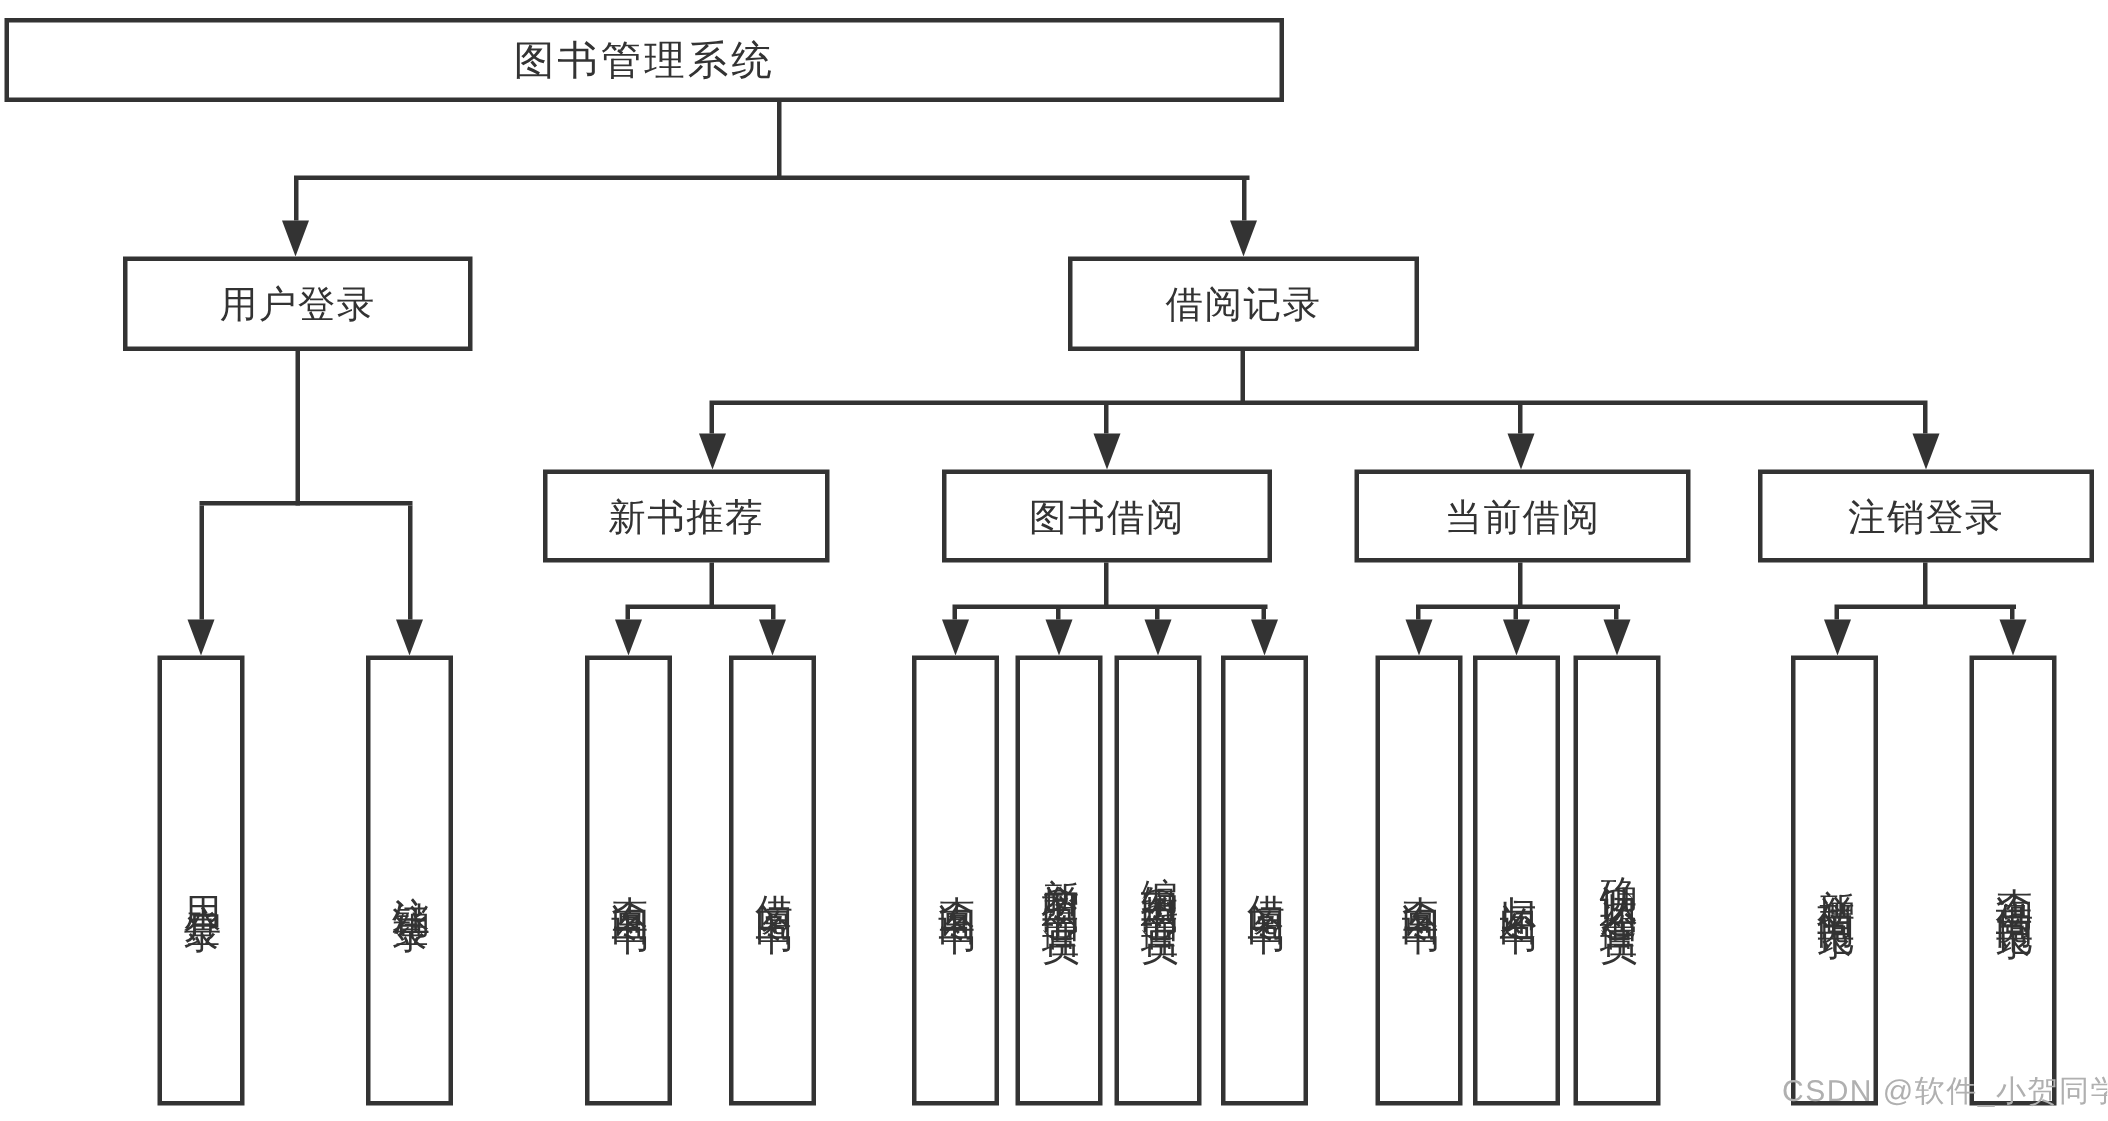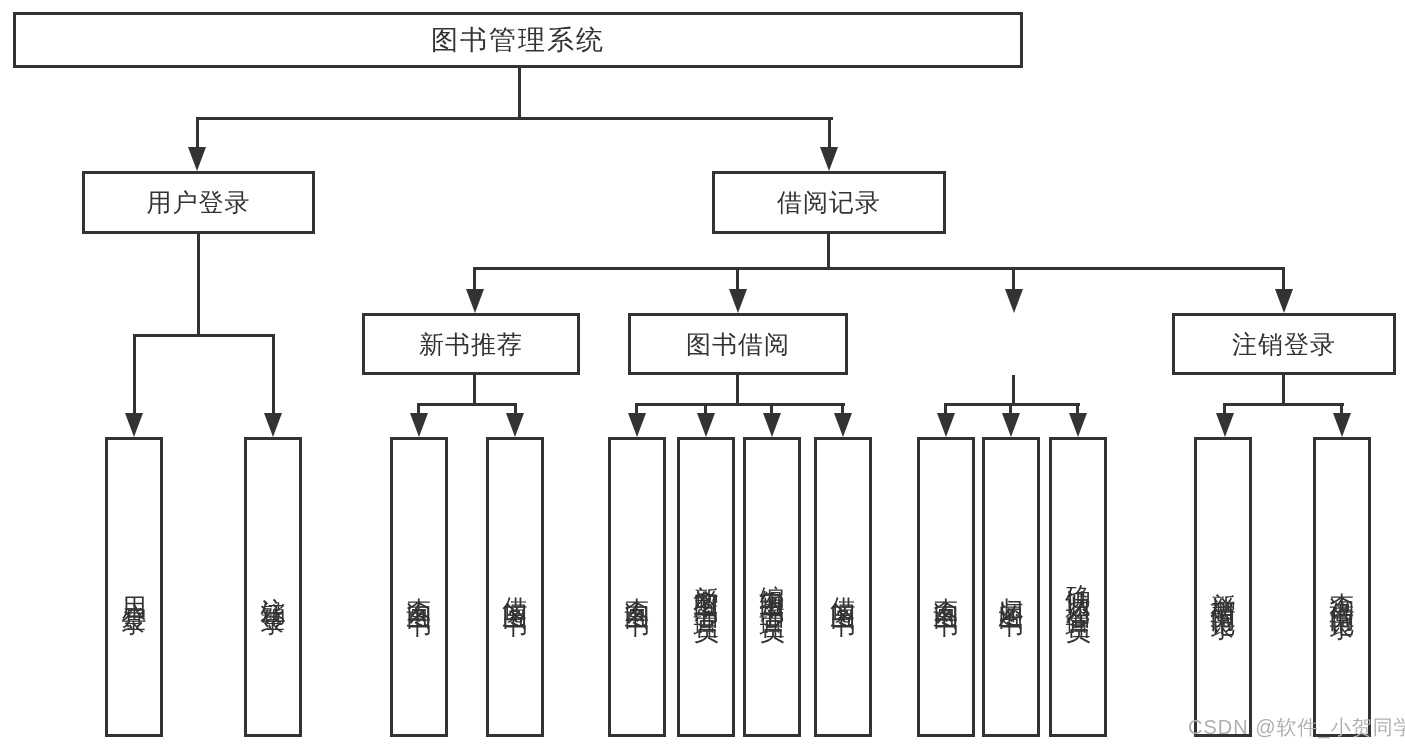--- a/index.html
+++ b/index.html
@@ -48,21 +48,21 @@
     color: #b0b0b0;
     z-index: 5;
     white-space: nowrap;
   }
 </style>
 </head>
 <body>
 
 <div class="canvas">
 
-  <div class="node title" style="left:13px; top:12px; width:1010px; height:56px;">图书管理系统</div>
+  <div class="node title" style="left:3px; top:12px; width:853px; height:56px;">图书管理系统</div>
 
   <div class="line" style="left:518px; top:68px; width:3px; height:52px;"></div>
   <div class="line" style="left:196px; top:117px; width:637px; height:3px;"></div>
   <div class="line" style="left:196px; top:120px; width:3px; height:27px;"></div>
   <div class="arrowhead" style="left:188px; top:147px;"></div>
   <div class="line" style="left:828px; top:120px; width:3px; height:27px;"></div>
   <div class="arrowhead" style="left:820px; top:147px;"></div>
 
   <div class="node h" style="left:82px; top:171px; width:233px; height:63px;">用户登录</div>
   <div class="node h" style="left:712px; top:171px; width:234px; height:63px;">借阅记录</div>
@@ -78,22 +78,23 @@
   <div class="line" style="left:473px; top:267px; width:812px; height:3px;"></div>
   <div class="line" style="left:473px; top:270px; width:3px; height:19px;"></div>
   <div class="arrowhead" style="left:466px; top:289px;"></div>
   <div class="line" style="left:736px; top:270px; width:3px; height:19px;"></div>
   <div class="arrowhead" style="left:729px; top:289px;"></div>
   <div class="line" style="left:1012px; top:270px; width:3px; height:19px;"></div>
   <div class="arrowhead" style="left:1005px; top:289px;"></div>
   <div class="line" style="left:1282px; top:270px; width:3px; height:19px;"></div>
   <div class="arrowhead" style="left:1275px; top:289px;"></div>
 
-  <div class="node h" style="left:362px; top:313px; width:218px; height:62px;">新书推荐</div>
+  <div class="node h" style="left:362px; top:313px; width:191px; height:62px;">新书推荐</div>
   <div class="node h" style="left:628px; top:313px; width:220px; height:62px;">图书借阅</div>
+  <div class="node h" style="left:903px; top:313px; width:224px; height:62px;">当前借阅</div>
   <div class="node h" style="left:1172px; top:313px; width:224px; height:62px;">注销登录</div>
 
   <div class="line" style="left:473px; top:375px; width:3px; height:29px;"></div>
   <div class="line" style="left:417px; top:403px; width:100px; height:3px;"></div>
   <div class="line" style="left:417px; top:406px; width:3px; height:7px;"></div>
   <div class="arrowhead" style="left:410px; top:413px;"></div>
   <div class="line" style="left:514px; top:406px; width:3px; height:7px;"></div>
   <div class="arrowhead" style="left:506px; top:413px;"></div>
 
   <div class="line" style="left:736px; top:375px; width:3px; height:29px;"></div>

